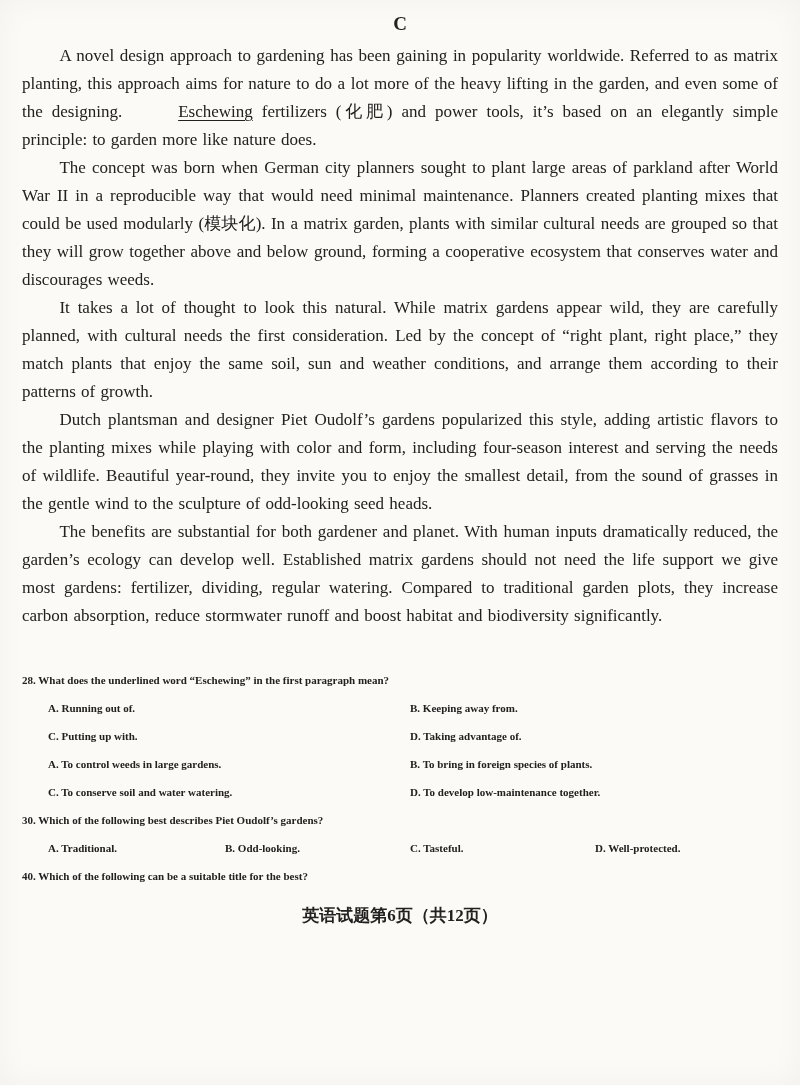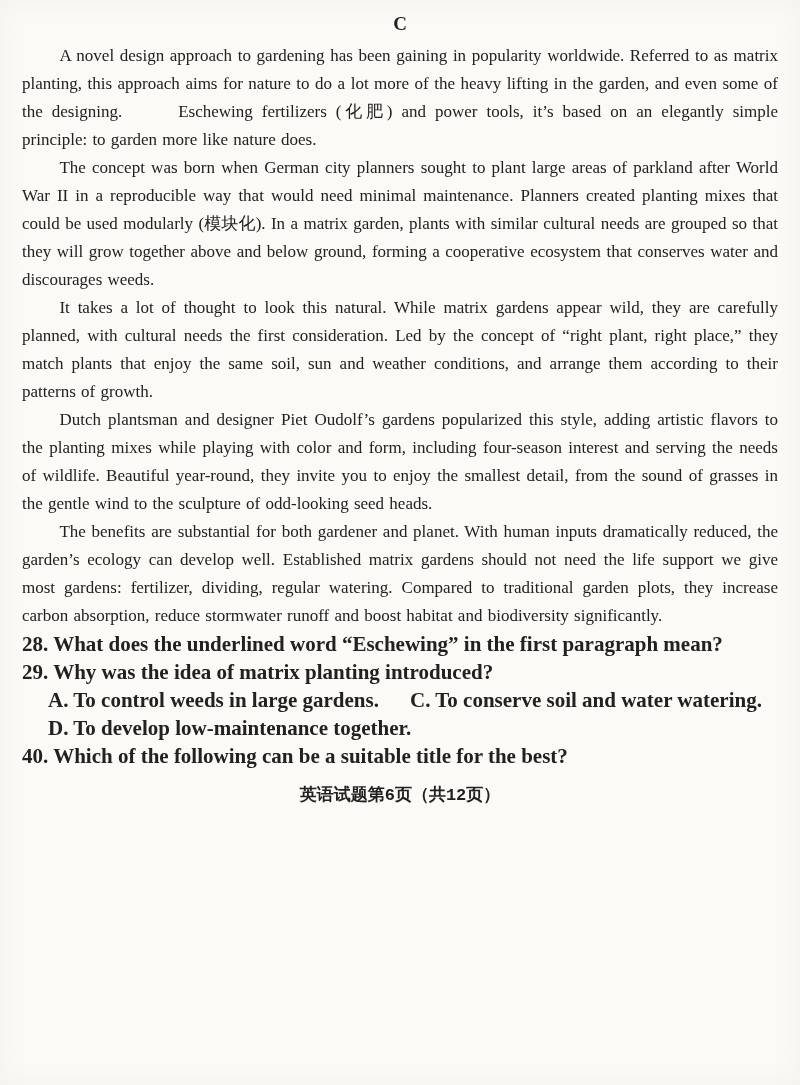--- a/index.html
+++ b/index.html
@@ -29,26 +29,28 @@
   }
   .passage p {
     margin: 0;
     font-size: 17px;
     line-height: 28px;
     text-align: justify;
     text-indent: 2.2em;
     word-spacing: 1px;
   }
   .underlined {
+    text-decoration: underline;
     text-underline-offset: 3px;
     margin-left: 47px;
   }
   .questions {
+    margin-top: 36px;
     font-weight: bold;
-    font-size: 21px;
+    font-size: 11px;
   }
   .q-head {
     margin: 0;
     line-height: 28px;
   }
   .q-options-2col {
     display: grid;
     grid-template-columns: 362px 1fr;
     padding-left: 26px;
   }
@@ -60,21 +62,20 @@
   .q-option {
     line-height: 28px;
     white-space: nowrap;
   }
   .footer {
     margin-top: 14px;
     text-align: center;
     font-weight: bold;
     font-size: 17px;
     line-height: 24px;
-    font-family: Liberation Mono, monospace;
   }
 </style>
 </head>
 <body>
 
 <div class="page">
 
   <h1 class="section-label">C</h1>
 
   <div class="passage">
@@ -82,31 +83,46 @@
     <p>The concept was born when German city planners sought to plant large areas of parkland after World War II in a reproducible way that would need minimal maintenance. Planners created planting mixes that could be used modularly (模块化). In a matrix garden, plants with similar cultural needs are grouped so that they will grow together above and below ground, forming a cooperative ecosystem that conserves water and discourages weeds.</p>
     <p>It takes a lot of thought to look this natural. While matrix gardens appear wild, they are carefully planned, with cultural needs the first consideration. Led by the concept of “right plant, right place,” they match plants that enjoy the same soil, sun and weather conditions, and arrange them according to their patterns of growth.</p>
     <p>Dutch plantsman and designer Piet Oudolf’s gardens popularized this style, adding artistic flavors to the planting mixes while playing with color and form, including four-season interest and serving the needs of wildlife. Beautiful year-round, they invite you to enjoy the smallest detail, from the sound of grasses in the gentle wind to the sculpture of odd-looking seed heads.</p>
     <p>The benefits are substantial for both gardener and planet. With human inputs dramatically reduced, the garden’s ecology can develop well. Established matrix gardens should not need the life support we give most gardens: fertilizer, dividing, regular watering. Compared to traditional garden plots, they increase carbon absorption, reduce stormwater runoff and boost habitat and biodiversity significantly.</p>
   </div>
 
   <div class="questions">
 
     <div>
       <p class="q-head"><span>28.</span> <span>What does the underlined word “Eschewing” in the first paragraph mean?</span></p>
+      <div class="q-options-2col">
+        <span class="q-option">A. Running out of.</span>
+        <span class="q-option">B. Keeping away from.</span>
+        <span class="q-option">C. Putting up with.</span>
+        <span class="q-option">D. Taking advantage of.</span>
+      </div>
     </div>
 
     <div>
-      <p class="q-head"><span>29.</span> <span>Why was the idea of matrix planting introduced?</span></p>
       <div class="q-options-2col">
         <span class="q-option">A. To control weeds in large gardens.</span>
+        <span class="q-option">B. To bring in foreign species of plants.</span>
         <span class="q-option">C. To conserve soil and water watering.</span>
         <span class="q-option">D. To develop low-maintenance together.</span>
       </div>
     </div>
 
+    <div>
+      <p class="q-head"><span>30.</span> <span>Which of the following best describes Piet Oudolf’s gardens?</span></p>
+      <div class="q-options-4col">
+        <span class="q-option">A. Traditional.</span>
+        <span class="q-option">B. Odd-looking.</span>
+        <span class="q-option">C. Tasteful.</span>
+        <span class="q-option">D. Well-protected.</span>
+      </div>
+    </div>
 
     <div>
       <p class="q-head"><span>40.</span> <span>Which of the following can be a suitable title for the best?</span></p>
     </div>
 
   </div>
 
   <div class="footer">英语试题第6页（共12页）</div>
 
 </div>

